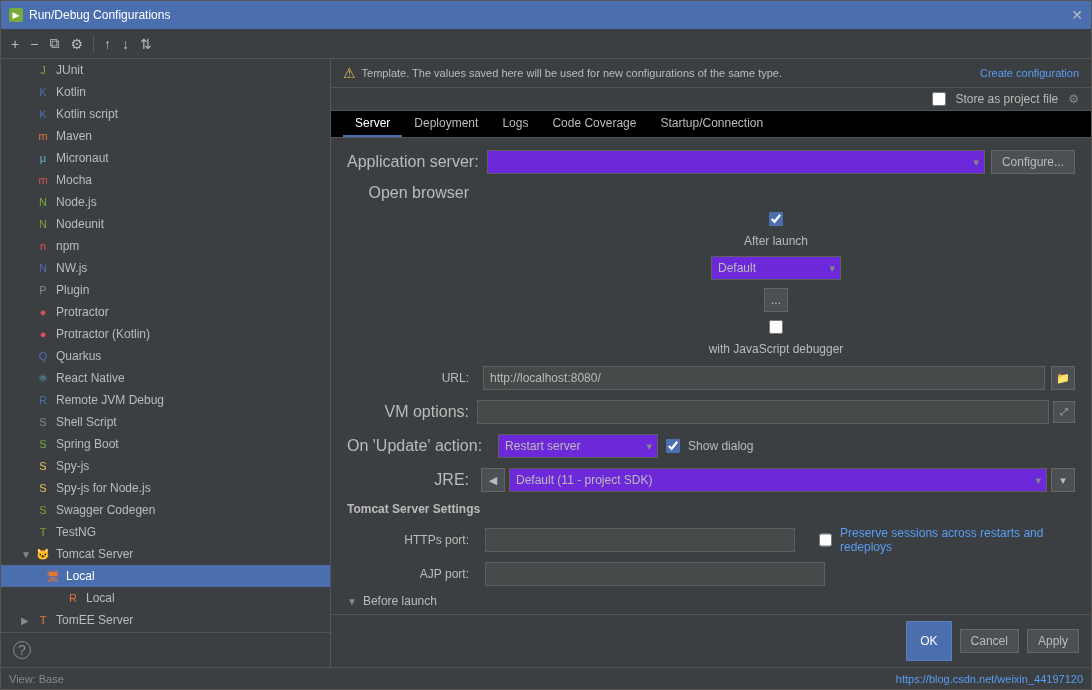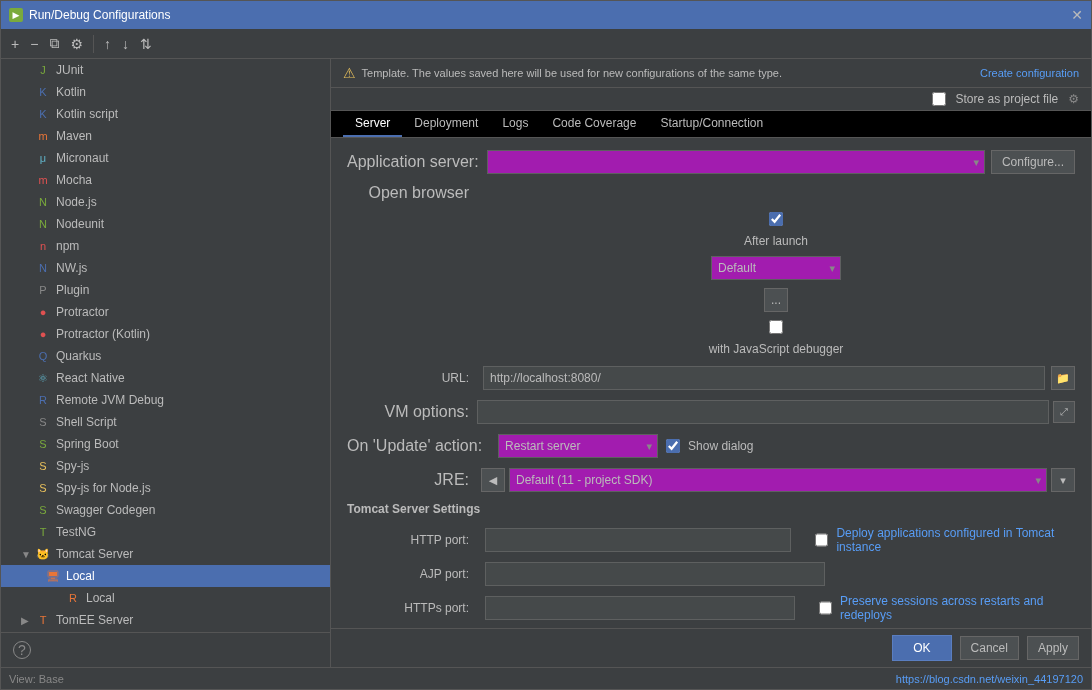--- a/index.html
+++ b/index.html
@@ -229,21 +229,21 @@
       border: 1px solid #5e6060;
       color: #bbbbbb;
       padding: 2px 6px;
       height: 24px;
       font-size: 12px;
       outline: none;
     }
 
     .form-select {
       flex: 1;
-      background: #a21caf;
+      background: #6d28d9;
       border: 1px solid #5e6060;
       color: #bbbbbb;
       padding: 2px 6px;
       height: 24px;
       font-size: 12px;
       outline: none;
       appearance: none;
       -webkit-appearance: none;
       cursor: pointer;
     }
@@ -445,22 +445,22 @@
       padding: 6px 12px;
       border-top: 1px solid #555;
       background: #3c3f41;
       flex-shrink: 0;
     }
 
     .ok-btn {
       background: #4b6eaf;
       border: 1px solid #5a7ec0;
       color: #ffffff;
-      padding: 3px 20px;
-      height: 26px;
+      padding: 3px 13px;
+      height: 40px;
       cursor: pointer;
       font-size: 12px;
     }
 
     .status-bar {
       height: 22px;
       background: #3c3f41;
       border-top: 1px solid #555;
       display: flex;
       align-items: center;
@@ -738,37 +738,31 @@
           <div class="jre-select-wrapper">
             <select class="form-select">
               <option>Default (11 - project SDK)</option>
             </select>
           </div>
           <button class="url-btn">▾</button>
         </div>
 
         <div class="tomcat-settings-title">Tomcat Server Settings</div>
 
-        <div class="port-row">
-          <span class="port-label">HTTP port:</span>
-          <input type="text" class="port-input" style="">
-          <input type="checkbox" class="checkbox-input" style="margin-left: 16px;">
-          <span class="deploy-checkbox-label">Deploy applications configured in Tomcat instance</span>
-        </div>
-
-        <div class="port-row">
-          <span class="port-label">AJP port:</span>
-          <input type="text" class="port-input" style="">
-        </div>
 
         <div class="port-row">
           <span class="port-label">HTTPs port:</span>
           <input type="text" class="port-input" style="">
           <input type="checkbox" class="checkbox-input" style="margin-left: 16px;">
           <span class="deploy-checkbox-label">Preserve sessions across restarts and redeploys</span>
+        </div>
+
+        <div class="port-row">
+          <span class="port-label">AJP port:</span>
+          <input type="text" class="port-input" style="">
         </div>
 
         <div class="before-launch-section">
           <div class="before-launch-header">
             <span class="before-launch-arrow">▼</span>
             <span>Before launch</span>
           </div>
           <div class="build-row">
             <span class="build-icon">↗</span>
             <span>Build</span>

